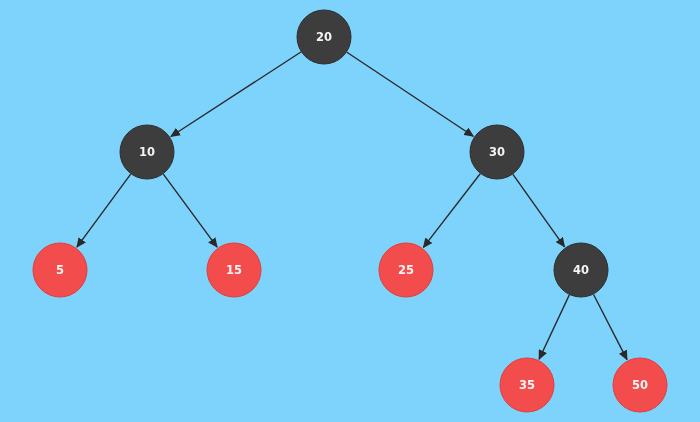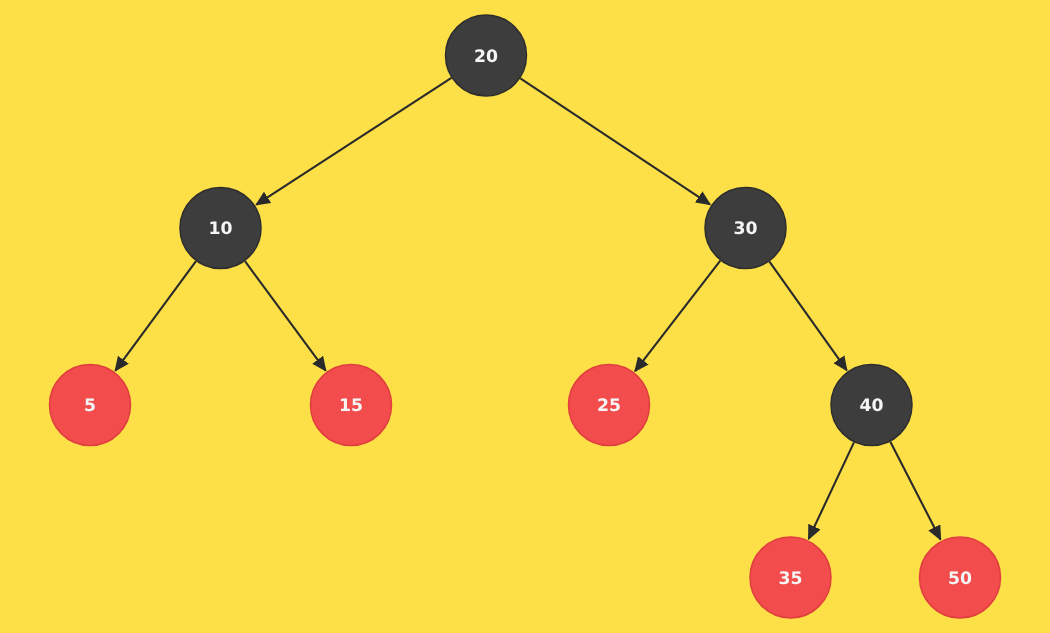--- a/index.html
+++ b/index.html
@@ -4,21 +4,21 @@
 <style>
   html, body {
     margin: 0;
     padding: 0;
     background: #ffffff;
   }
   .canvas {
     position: relative;
     width: 700px;
     height: 422px;
-    background: #fde047;
+    background: #7dd3fc;
     overflow: hidden;
     font-family: "DejaVu Sans", sans-serif;
   }
   svg text {
     font-family: "DejaVu Sans", sans-serif;
     font-weight: bold;
     font-size: 11.5px;
     pointer-events: none;
   }
 </style>

